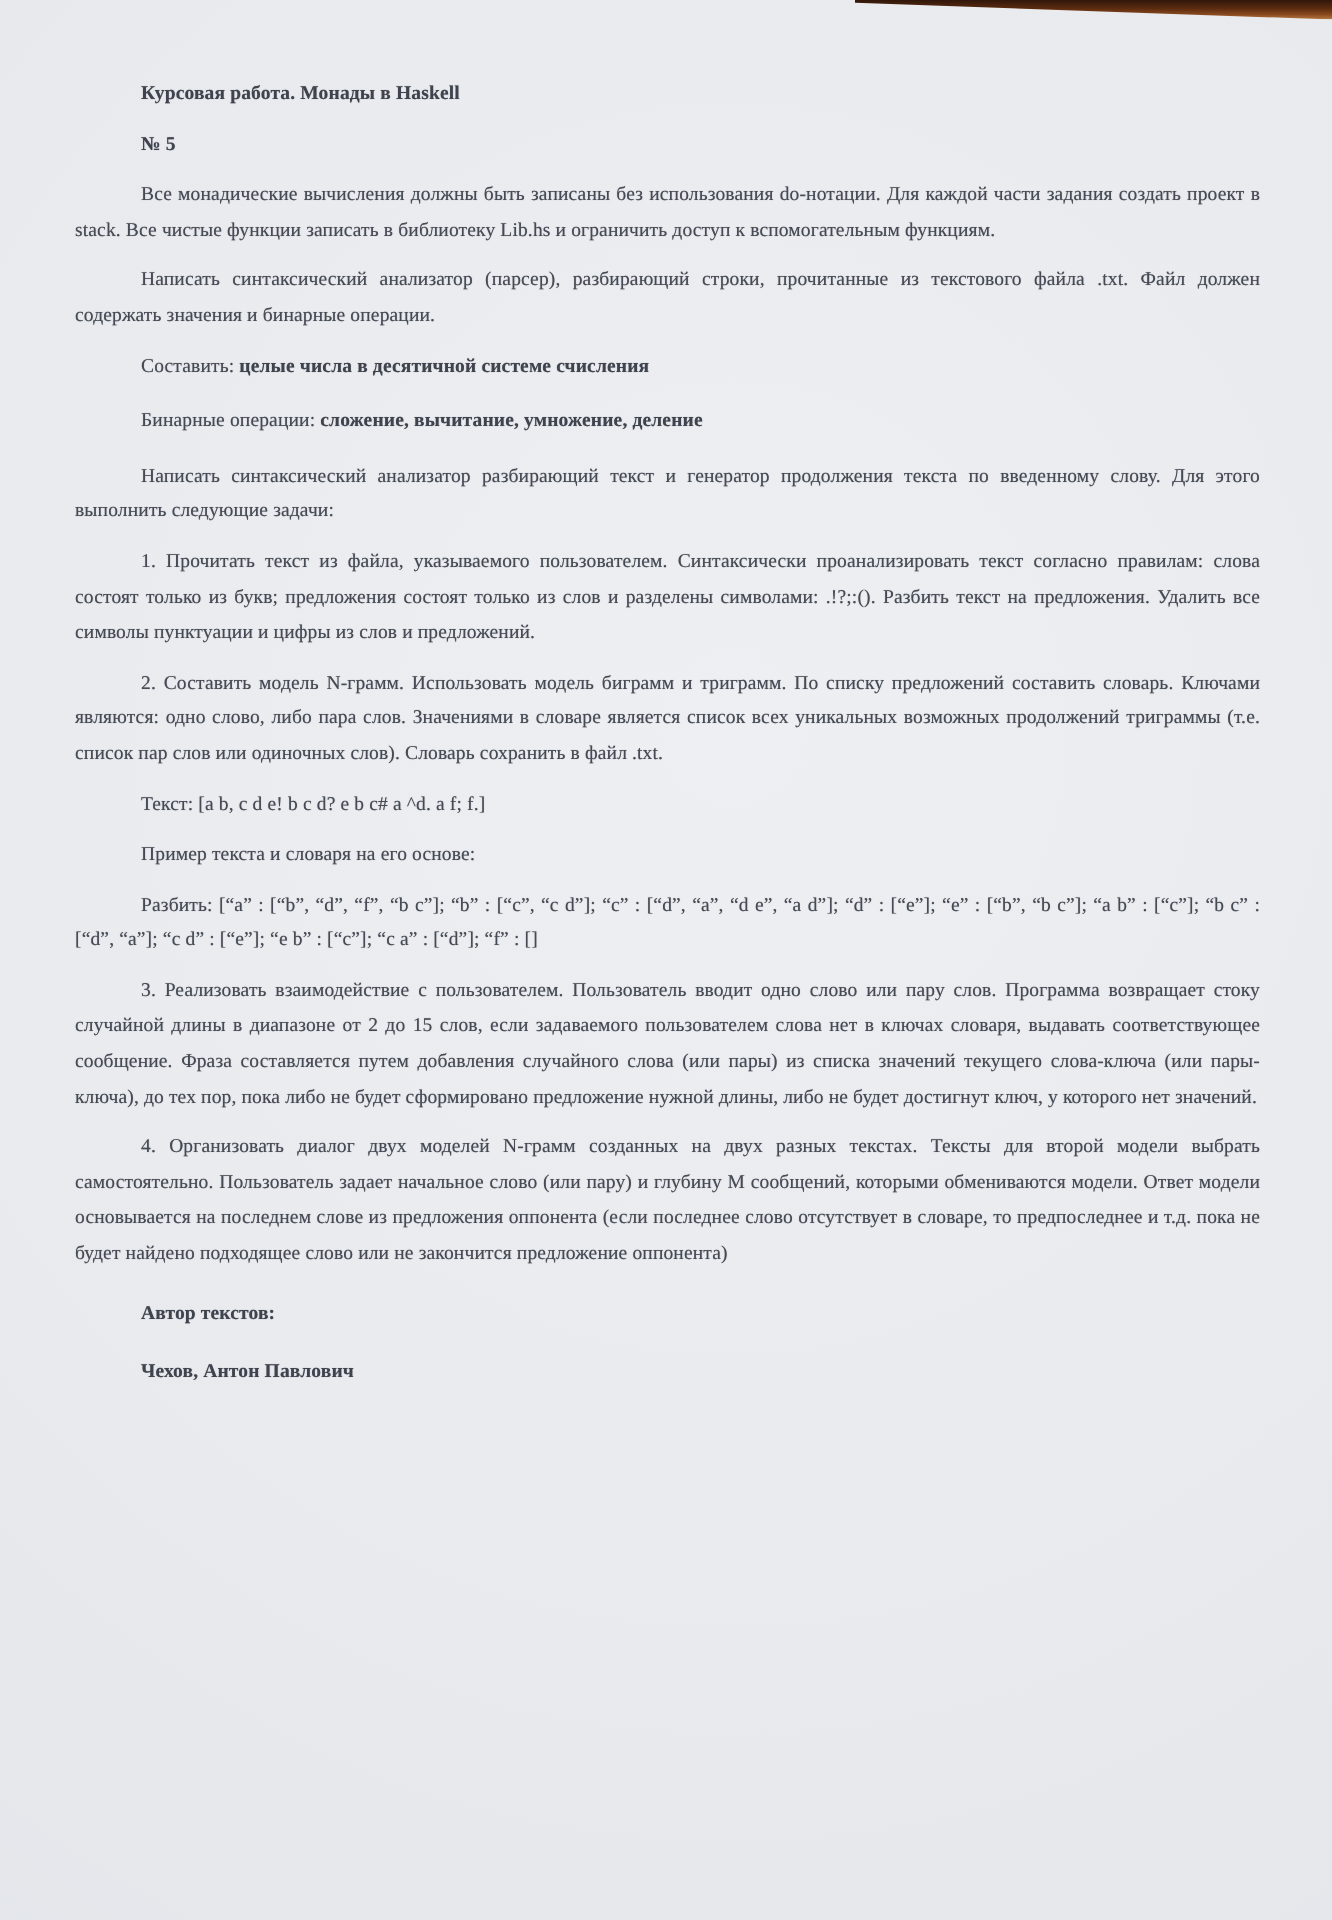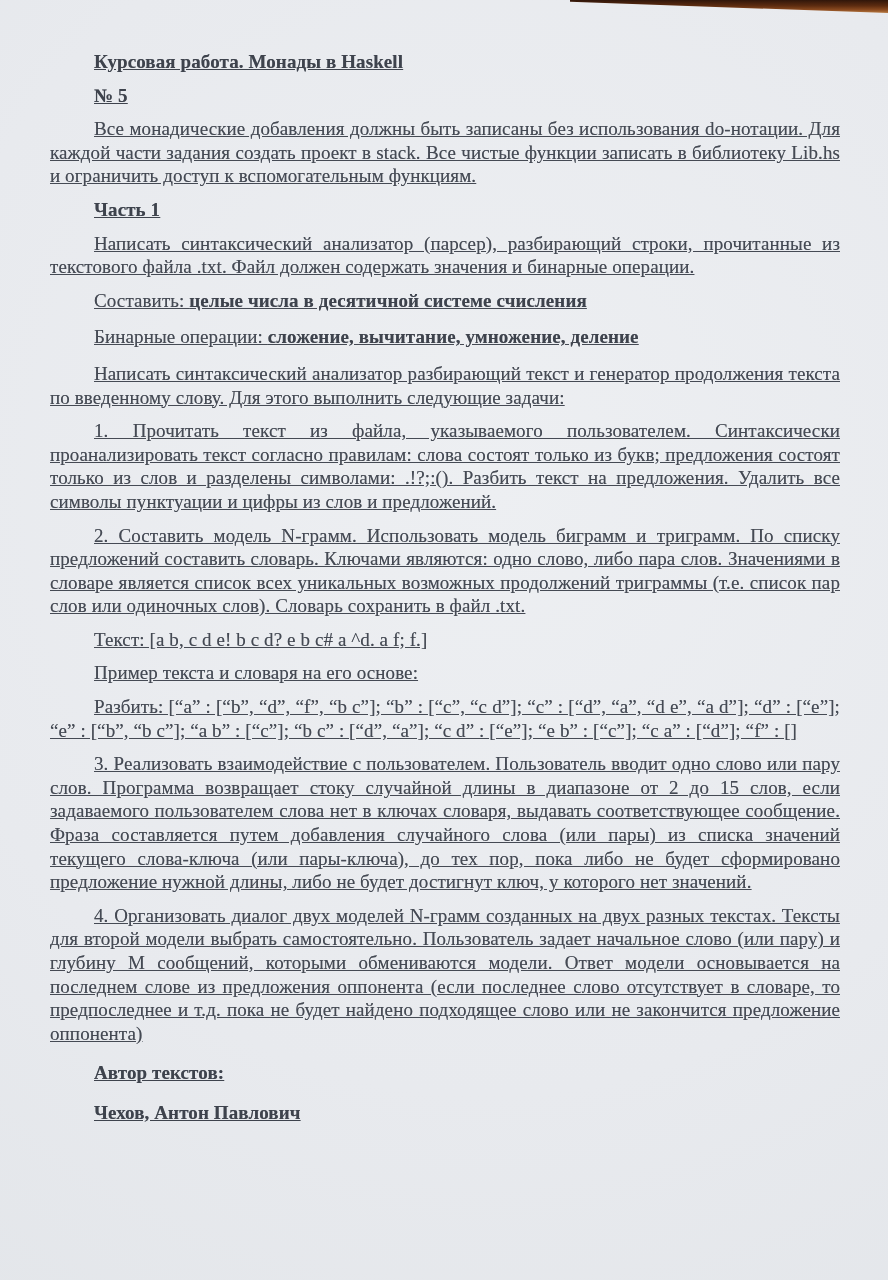--- a/index.html
+++ b/index.html
@@ -30,27 +30,26 @@
     clip-path: polygon(0 0, 100% 0, 100% 100%, 0 14%);
   }
   .content {
     position: absolute;
     left: 50px;
     right: 48px;
     top: 50px;
   }
   .content p {
     margin: 0 0 10px 0;
-    font-size: 19px;
+    font-size: 13px;
     line-height: 23.6px;
     text-align: justify;
     text-indent: 44px;
     letter-spacing: 0.1px;
     text-shadow: 0 0 0.6px rgba(69, 74, 84, 0.55);
-    text-decoration: underline;
   }
   .center {
     text-align: center;
     text-indent: 0;
   }
   .title {
     font-weight: bold;
     margin-bottom: 12px;
     color: #3e434d;
   }
@@ -81,23 +80,22 @@
 
 <div class="photo">
   <div class="table-edge"></div>
 
   <div class="content">
 
     <p class="center title">Курсовая работа. Монады в Haskell</p>
 
     <p class="center variant">№ 5</p>
 
-    <p>Все монадические добавления должны быть записаны без использования do-нотации. Для каждой части задания создать проект в stack. Все чистые функции записать в библиотеку Lib.hs и ограничить доступ к вспомогательным функциям.</p>
+    <p>Все монадические вычисления должны быть записаны без использования do-нотации. Для каждой части задания создать проект в stack. Все чистые функции записать в библиотеку Lib.hs и ограничить доступ к вспомогательным функциям.</p>
 
-    <p class="heading">Часть 1</p>
 
     <p>Написать синтаксический анализатор (парсер), разбирающий строки, прочитанные из текстового файла .txt. Файл должен содержать значения и бинарные операции.</p>
 
     <p class="center center-line"><span>Составить: </span><span class="b">целые числа в десятичной системе счисления</span></p>
 
     <p class="center center-line"><span>Бинарные операции: </span><span class="b">сложение, вычитание, умножение, деление</span></p>
 
 
 
     <p>Написать синтаксический анализатор разбирающий текст и генератор продолжения текста по введенному слову. Для этого выполнить следующие задачи:</p>

